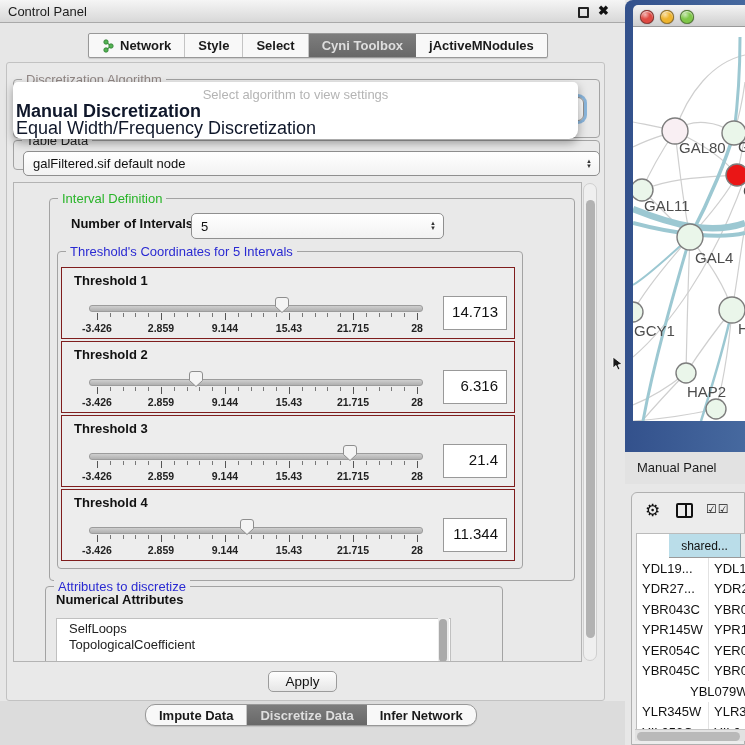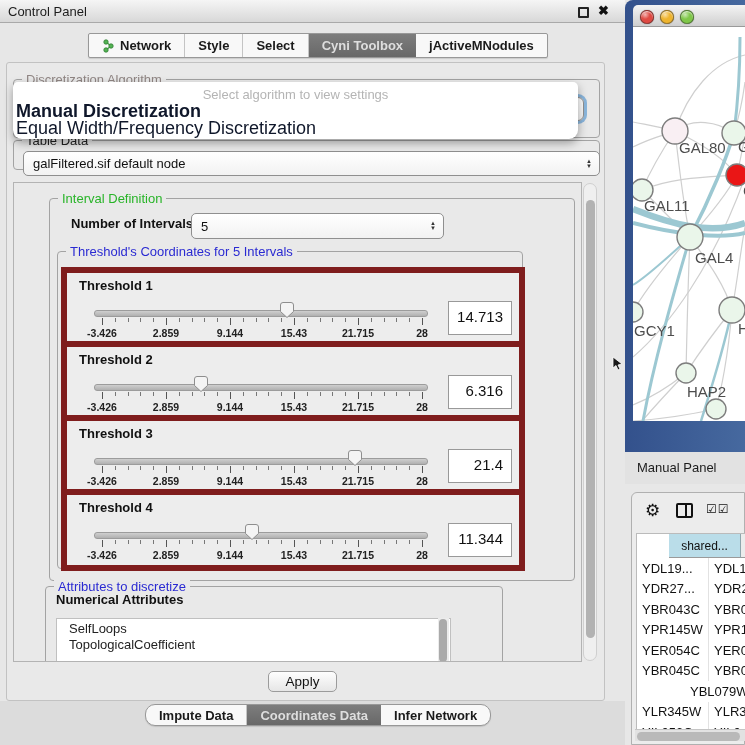--- a/index.html
+++ b/index.html
@@ -44,21 +44,21 @@
   #vscroll{left:583px;top:183px;width:14px;height:478px;background:#efefef;
            border:1px solid #cfcfcf;border-radius:7px;}
   #vscroll-thumb{left:1.5px;top:16px;width:9px;height:438px;background:#b2b2b2;border-radius:5px;position:absolute;}
   #interval-group{left:35px;top:15px;width:524px;height:381px;position:absolute;}
   #interval-title{color:#28b428;}
   #numint-label{left:57px;top:33px;position:absolute;font-size:13px;font-weight:bold;color:#111;}
   #numint-combo{left:177px;top:30px;width:242px;height:24px;position:absolute;}
   #thr-group{left:43px;top:68px;width:464px;height:316px;position:absolute;}
   #thr-title{color:#2a2ad2;}
   .tpanel{left:47px;width:452px;height:70px;position:absolute;background:#ededed;
-          border:6px solid #7f1d1d;}
+          border:1px solid #7f1d1d;}
   .tpanel .tlabel{position:absolute;left:12px;top:5px;font-size:13px;font-weight:bold;color:#111;}
   .track{position:absolute;left:27px;top:37px;width:332px;height:5px;border:1px solid #9c9c9c;
          border-radius:3px;background:linear-gradient(#cfcfcf,#b0b0b0);}
   .tick{position:absolute;width:1px;background:#777;top:0;}
   .ticklabel{position:absolute;width:60px;text-align:center;font-size:10.5px;font-weight:bold;color:#222;}
   .thumb{position:absolute;top:28px;width:16px;height:18px;}
   .vfield{position:absolute;left:381px;top:28px;width:54px;height:32px;background:#fff;
           border:1px solid #999;font-size:15px;color:#111;text-align:right;
           line-height:30px;padding-right:8px;}
   #attr-group{left:31px;top:403px;width:456px;height:120px;position:absolute;}
@@ -347,21 +347,21 @@
 </div>
 <div class="abs" id="vscroll">
     <div id="vscroll-thumb"></div>
   </div>
 
 <div class="abs" id="apply-btn">Apply</div>
 
 <div class="abs" id="bottom-strip"></div>
 <div class="abs tabstrip" id="bottom-tabs" style="left:145px;top:704px;height:22px;border-radius:10px;">
     <div class="tab">Impute Data</div>
-    <div class="tab sel">Coordinates Data</div>
+    <div class="tab sel">Discretize Data</div>
     <div class="tab">Infer Network</div>
   </div>
 
 <div class="abs" id="popup">
   <div class="abs" id="popup-hint">Select algorithm to view settings</div>
   <div class="abs popup-item" style="top:19px;font-weight:bold;">Manual Discretization</div>
   <div class="abs popup-item" style="top:36px;">Equal Width/Frequency Discretization</div>
 </div>
 
 <svg class="abs" id="cursor" width="12" height="16">

